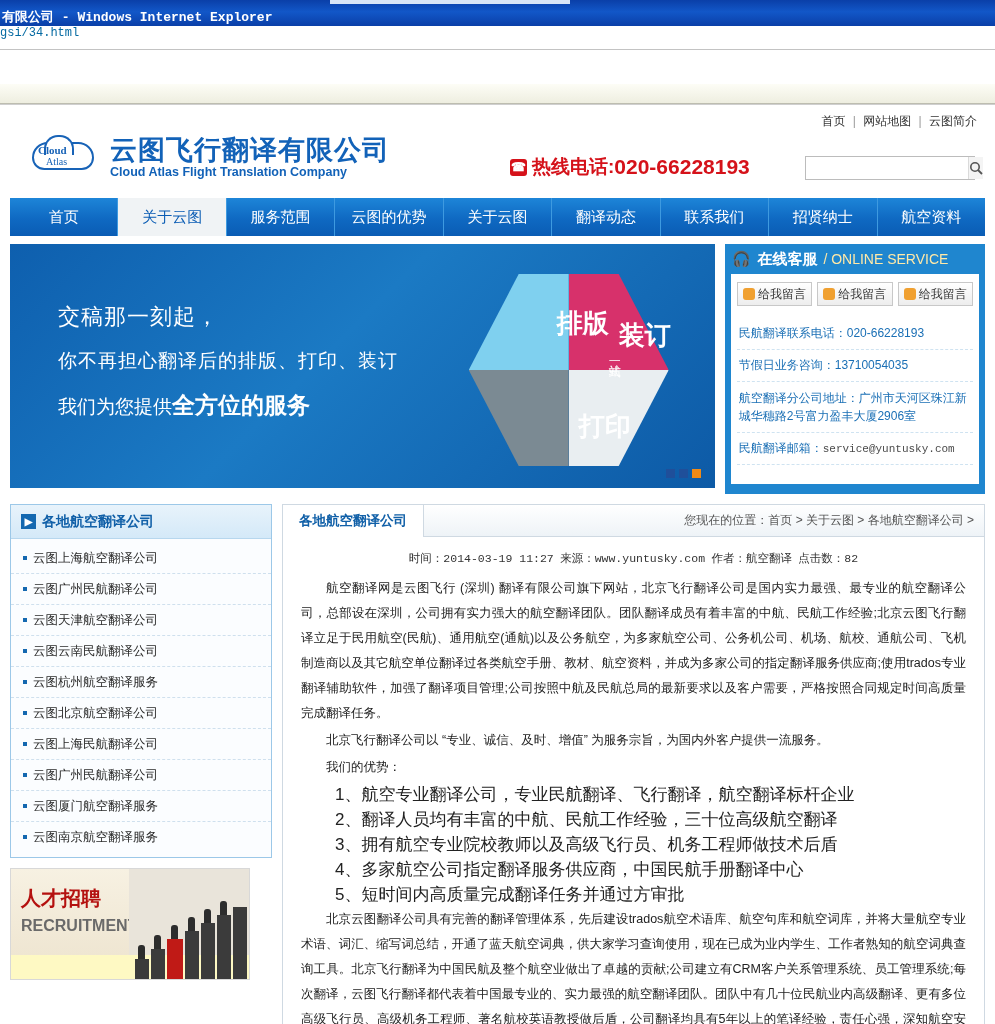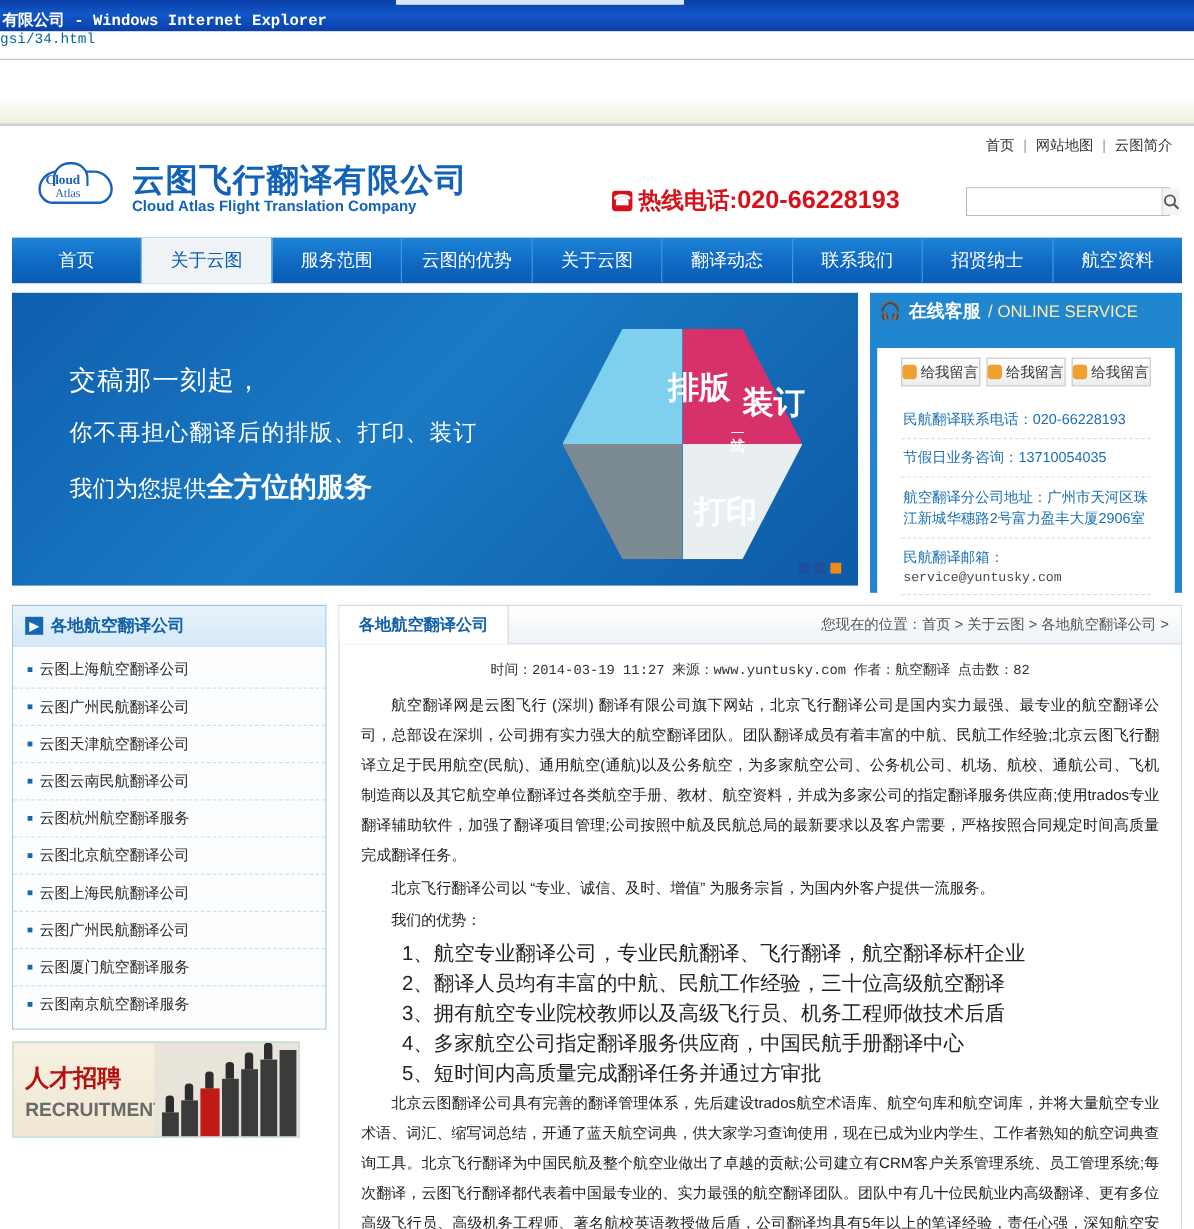--- a/index.html
+++ b/index.html
@@ -176,21 +176,21 @@
     background: #1f86cf;
     position: relative;
   }
   .online-head {
     height: 30px; display:flex; align-items:center; padding-left:8px;
     color:#ffffff; font-size: 15px; font-weight:bold;
   }
   .online-head .hs { color:#ffe9a8; font-weight:normal; font-size:14px;}
   .online-head .hp { margin-right:6px; }
   .online-body {
-    margin: 16px 6px; background:#ffffff; height: 210px; padding: 8px 20px;
+    margin: 0 6px; background:#ffffff; height: 210px; padding: 8px 6px;
   }
   .qq-row { display:flex; gap:5px; margin-bottom: 12px;}
   .qq-btn {
     flex:1; height: 24px; border:1px solid #c8c8c8; background:linear-gradient(to bottom,#fff,#ededed);
     font-size:12px; display:flex; align-items:center; justify-content:center; cursor:pointer; color:#333;
   }
   .qq-btn .pic { width:12px;height:12px;background:#f0a030;border-radius:3px;margin-right:3px;}
   .oline { font-size:12px; color:#1a6fb5; padding: 7px 2px; border-bottom:1px dashed #cfe3f1;}
   .oline.addr { line-height: 18px; }
   .oline .mail { font-family:"Liberation Mono", monospace; color:#4b4b4b; font-size:11px;}
@@ -216,22 +216,22 @@
   .li-item {
     height: 31px; display:flex; align-items:center;
     border-bottom:1px dashed #cfe0ee;
     font-size:12.5px; color:#2a2a2a; padding-left:22px; position:relative; cursor:pointer;
   }
   .li-item:last-child { border-bottom: none; }
   .li-item:before {
     content:""; position:absolute; left:12px; top:13px; width:4px;height:4px;background:#1468b0;
   }
   .recruit {
-    margin-top: 10px; width: 240px; height: 80px; position:relative;
-    border:1px solid #d8d8d8; overflow:hidden; background:#86efac;
+    margin-top: 10px; width: 240px; height: 112px; position:relative;
+    border:1px solid #d8d8d8; overflow:hidden; background:#fef9c3;
   }
   .recruit .rc-left { position:absolute; left:0; top:0; width:118px;height:86px;
     background: linear-gradient(to bottom,#f7f1e2,#efe6d2); }
   .recruit .rc-cn { position:absolute; left:10px; top:16px; font-size:20px; color:#b4110f; font-weight:bold;}
   .recruit .rc-en { position:absolute; left:10px; top:48px; font-size:16px; color:#6a6a6a; font-weight:bold;}
   .recruit .rc-right { position:absolute; left:118px; top:0; width:122px;height:86px; background:#e9e4da;}
   .recruit .bar { position:absolute; bottom:0; background:#3b3b3b; }
   .recruit .red { background:#c01a16; }
   .recruit .fig { position:absolute; width:7px; height:14px; background:#2d2d2d; border-radius:3px 3px 0 0;}
 

